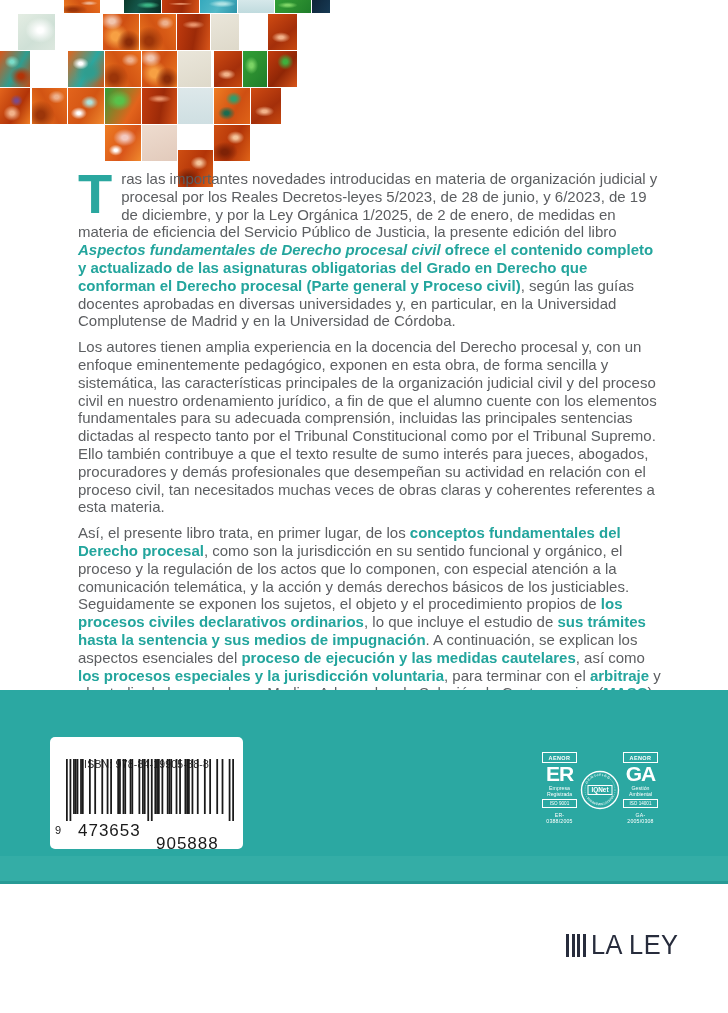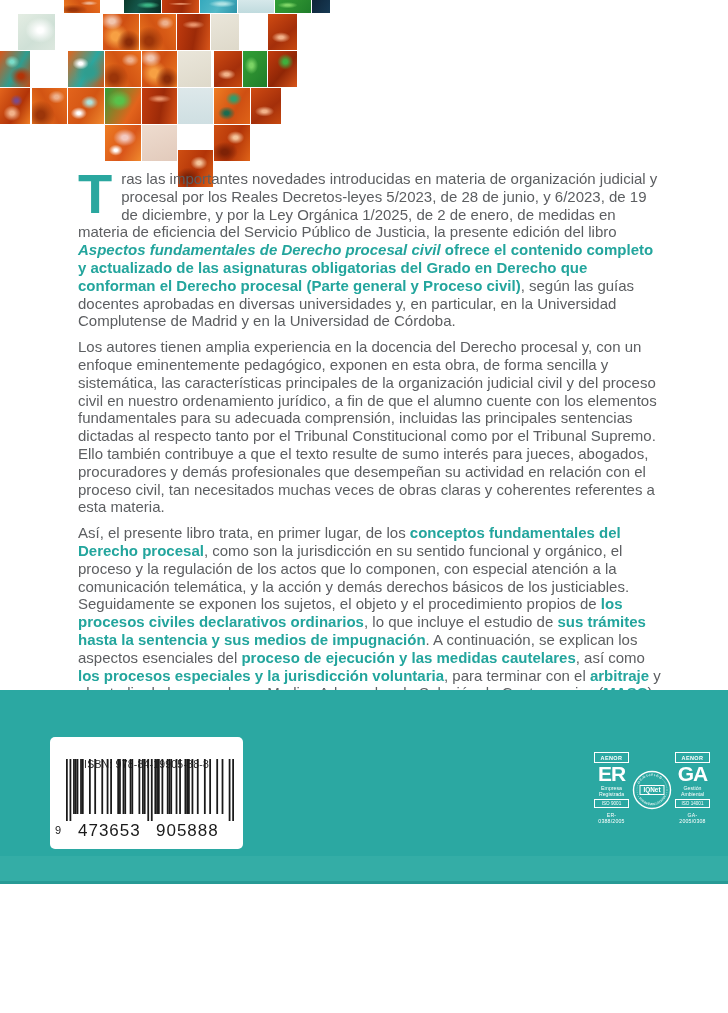--- a/index.html
+++ b/index.html
@@ -93,23 +93,23 @@
   .barcode-box{position:absolute;left:50px;top:47px;width:193px;height:112px;background:#ffffff;
     border-radius:5px;}
   .isbn-label{position:absolute;left:0;top:8px;width:100%;text-align:center;
     font-size:10.5px;color:#303030;letter-spacing:.2px;margin-top:13px;}
   .bars-wrap{position:absolute;left:16px;top:22px;width:168px;height:62px;}
   .bars-wrap svg{display:block;width:100%;height:100%;overflow:visible;}
   .barcode-digits{position:absolute;left:4px;top:84px;width:186px;height:20px;
     font-size:17px;color:#1a1a1a;letter-spacing:1px;}
   .bd-left{position:absolute;left:1px;top:3px;font-size:11px;letter-spacing:0;}
   .bd-g1{position:absolute;left:24px;top:0;}
-  .bd-g2{position:absolute;left:102px;top:0;}
-
-  .certs{position:absolute;left:594px;top:62px;display:flex;align-items:center;justify-content:center;}
+  .bd-g2{position:absolute;left:102px;top:13px;}
+
+  .certs{position:absolute;left:542px;top:62px;display:flex;align-items:center;justify-content:center;}
   .badge{width:35px;color:#ffffff;text-align:center;}
   .badge .aenor-top{border:1px solid #fff;font-size:5.5px;font-weight:bold;
     letter-spacing:.4px;padding:1.5px 0;}
   .badge .glyph{font-size:21px;font-weight:bold;line-height:22px;letter-spacing:-1px;}
   .badge .blabel{font-size:5.2px;line-height:6px;}
   .badge .iso{border:1px solid #fff;font-size:4.6px;margin-top:2px;padding:1px 0;}
   .badge .code{font-size:5.2px;margin-top:4px;letter-spacing:.2px;}
   .iqnet{width:40px;height:40px;margin:0 3px;position:relative;top:2px;}
   .iqnet svg{display:block;}
 
@@ -260,14 +260,23 @@
         <div class="aenor-top">AENOR</div>
         <div class="glyph">GA</div>
         <div class="blabel">Gestión</div>
         <div class="blabel">Ambiental</div>
         <div class="iso">ISO 14001</div>
         <div class="code">GA-2005/0308</div>
       </div>
     </div>
   </div>
 
+  <div class="footer-logo">
+    <div class="logo-bars">
+      <i></i>
+        <i></i>
+        <i></i>
+        <i></i>
+    </div>
+    <div class="logo-text">LA LEY</div>
+  </div>
 
 </div>
 
 </body></html>

